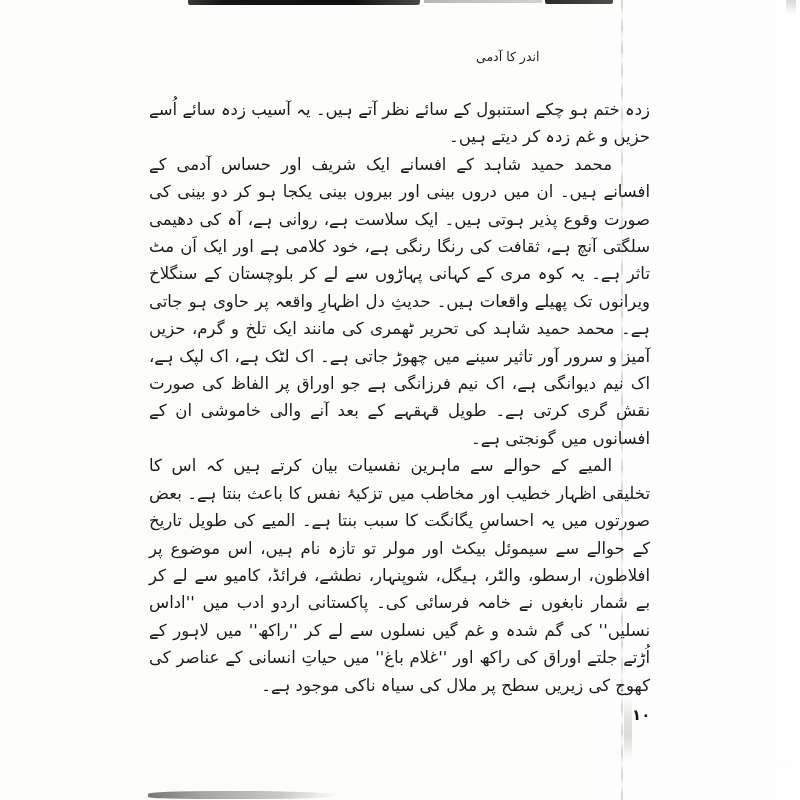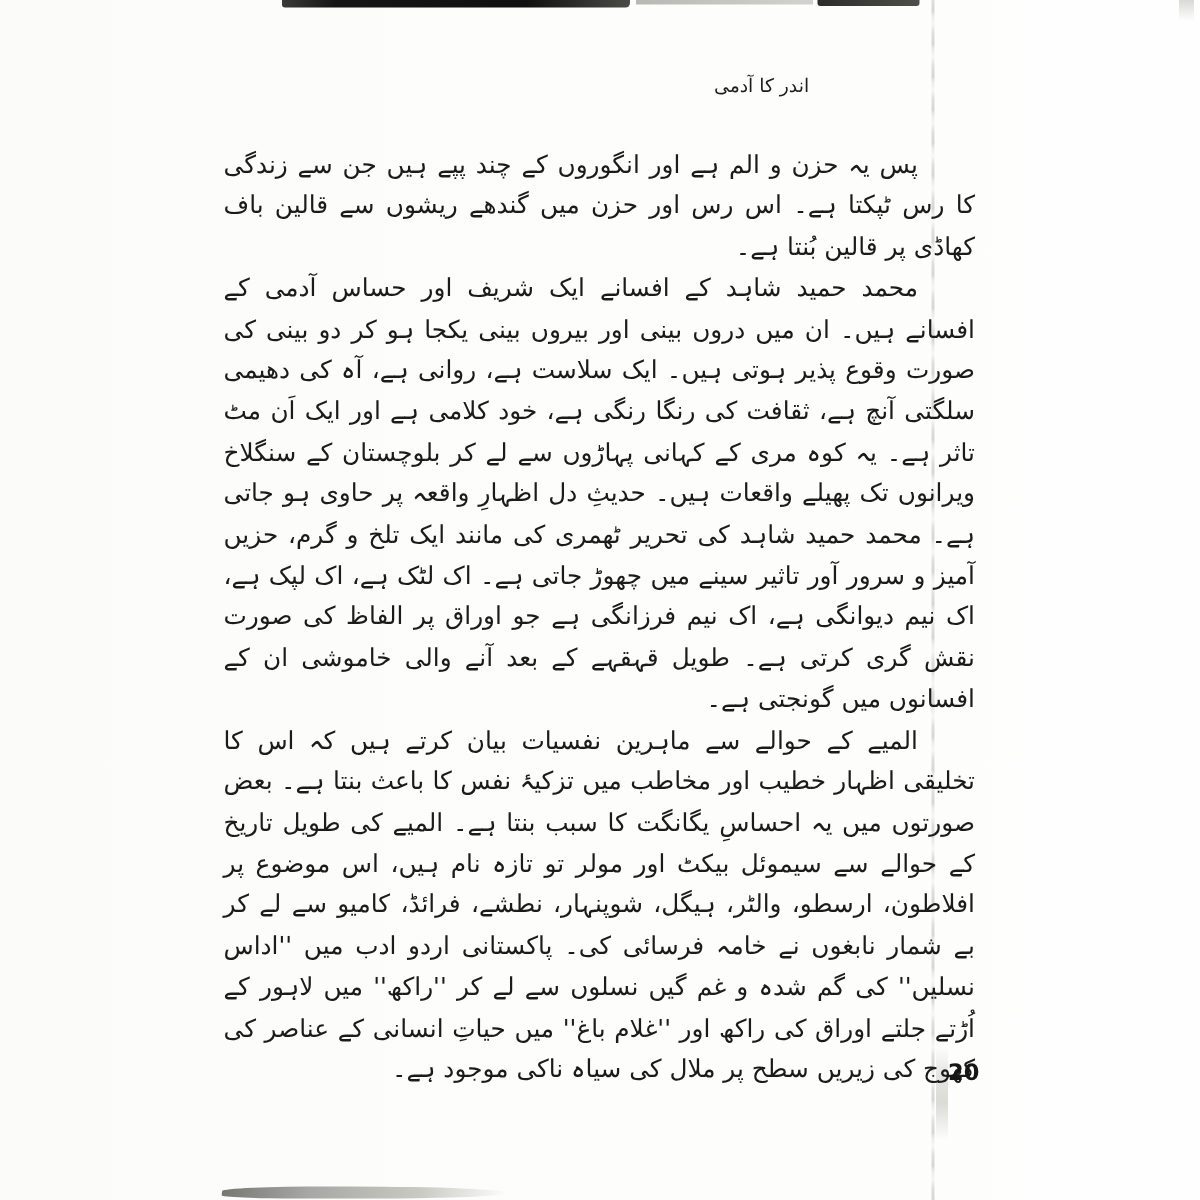--- a/index.html
+++ b/index.html
@@ -103,20 +103,20 @@
   <div class="top-strip-b"></div>
   <div class="top-strip-c"></div>
   <div class="corner-smudge"></div>
   <div class="edge-line"></div>
   <div class="number-smudge"></div>
   <div class="bottom-smudge"></div>
 
   <div class="running-header">اندر کا آدمی</div>
 
   <div class="body-text">
-      <p class="indent">پس یہ حزن و الم ہے اور انگوروں کے چند پپے ہیں جن سے زندگی کا رس ٹپکتا ہے۔ اس رس اور حزن میں گندھے ریشوں سے قالین باف کھاڈی پر قالین بُنتا ہے۔</p>
+      <p class="">زدہ ختم ہو چکے استنبول کے سائے نظر آتے ہیں۔ یہ آسیب زدہ سائے اُسے حزیں و غم زدہ کر دیتے ہیں۔</p>
       <p class="indent">محمد حمید شاہد کے افسانے ایک شریف اور حساس آدمی کے افسانے ہیں۔ ان میں دروں بینی اور بیروں بینی یکجا ہو کر دو بینی کی صورت وقوع پذیر ہوتی ہیں۔ ایک سلاست ہے، روانی ہے، آہ کی دھیمی سلگتی آنچ ہے، ثقافت کی رنگا رنگی ہے، خود کلامی ہے اور ایک اَن مٹ تاثر ہے۔ یہ کوہ مری کے کہانی پہاڑوں سے لے کر بلوچستان کے سنگلاخ ویرانوں تک پھیلے واقعات ہیں۔ حدیثِ دل اظہارِ واقعہ پر حاوی ہو جاتی ہے۔ محمد حمید شاہد کی تحریر ٹھمری کی مانند ایک تلخ و گرم، حزیں آمیز و سرور آور تاثیر سینے میں چھوڑ جاتی ہے۔ اک لٹک ہے، اک لپک ہے، اک نیم دیوانگی ہے، اک نیم فرزانگی ہے جو اوراق پر الفاظ کی صورت نقش گری کرتی ہے۔ طویل قہقہے کے بعد آنے والی خاموشی ان کے افسانوں میں گونجتی ہے۔</p>
       <p class="indent">المیے کے حوالے سے ماہرین نفسیات بیان کرتے ہیں کہ اس کا تخلیقی اظہار خطیب اور مخاطب میں تزکیۂ نفس کا باعث بنتا ہے۔ بعض صورتوں میں یہ احساسِ یگانگت کا سبب بنتا ہے۔ المیے کی طویل تاریخ کے حوالے سے سیموئل بیکٹ اور مولر تو تازہ نام ہیں، اس موضوع پر افلاطون، ارسطو، والٹر، ہیگل، شوپنہار، نطشے، فرائڈ، کامیو سے لے کر بے شمار نابغوں نے خامہ فرسائی کی۔ پاکستانی اردو ادب میں ''اداس نسلیں'' کی گم شدہ و غم گیں نسلوں سے لے کر ''راکھ'' میں لاہور کے اُڑتے جلتے اوراق کی راکھ اور ''غلام باغ'' میں حیاتِ انسانی کے عناصر کی کھوج کی زیریں سطح پر ملال کی سیاہ ناکی موجود ہے۔</p>
     </div>
 
-  <div class="page-number">20</div>
+  <div class="page-number">۱۰</div>
 
 </div>
 
 </body></html>

